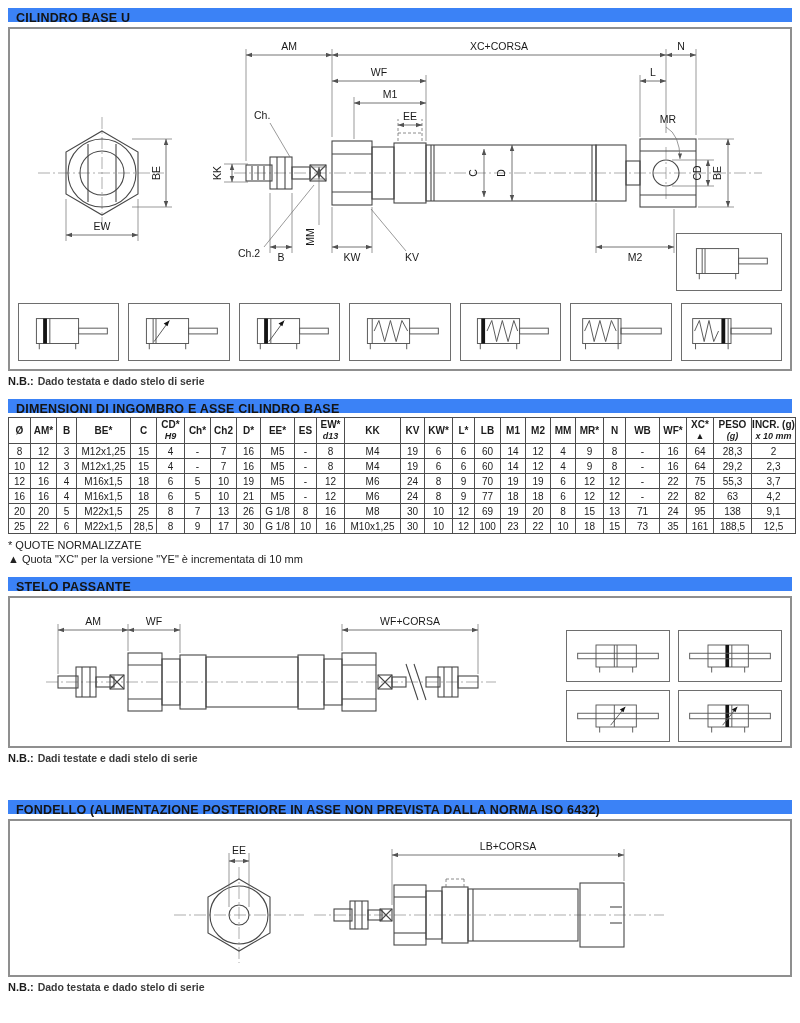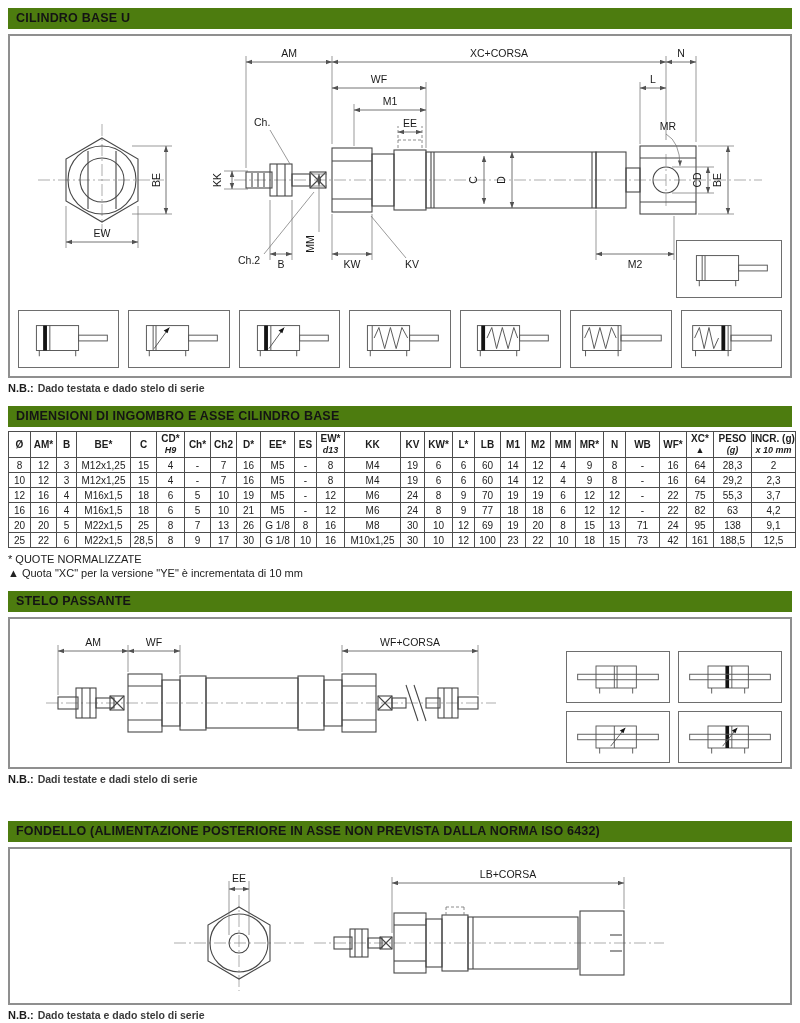--- a/index.html
+++ b/index.html
@@ -1,18 +1,18 @@
 <!DOCTYPE html>
 <html><head>
 <meta charset="utf-8">
 <style>
   html,body{margin:0;padding:0;background:#fff;}
   .page{width:800px;height:1023px;box-sizing:border-box;padding:8px;background:#fff;
         font-family:"Liberation Sans","DejaVu Sans",sans-serif;color:#1c1c1c;position:relative;overflow:hidden;}
-  .bar{height:21px;line-height:21px;background:#4d7c0f;color:#141414;font-weight:bold;
+  .bar{height:14px;line-height:21px;background:#3b82f6;color:#141414;font-weight:bold;
        font-size:12.5px;padding-left:8px;letter-spacing:.2px;}
   .panel{position:relative;border:2px solid #8f8f8f;background:#fff;box-sizing:border-box;}
   .panel-base{margin-top:5px;height:344px;}
   .panel-stelo{margin-top:5px;height:152px;}
   .panel-fondello{margin-top:5px;height:158px;}
   .nb{margin:4px 0 0 0;font-size:10.5px;color:#3a3a3a;font-weight:bold;}
   .nb b{font-size:11px;color:#1c1c1c;margin-right:4px;}
   .fn{margin:2px 0 0 0;font-size:11px;color:#222;}
   .fn.first{margin-top:5px;}
   .bar.t2{margin-top:12px;} .bar.t3{margin-top:12px;padding-left:8px;} .bar.t4{margin-top:36px;}
@@ -565,21 +565,21 @@
           <td>30</td>
           <td>10</td>
           <td>12</td>
           <td>100</td>
           <td>23</td>
           <td>22</td>
           <td>10</td>
           <td>18</td>
           <td>15</td>
           <td>73</td>
-          <td>42</td>
+          <td>35</td>
           <td>161</td>
           <td>188,5</td>
           <td>12,5</td>
         </tr>
       </tbody>
   </table>
 
   <p class="fn first">* QUOTE NORMALIZZATE</p>
   <p class="fn">▲ Quota "XC" per la versione "YE" è incrementata di 10 mm</p>
 

